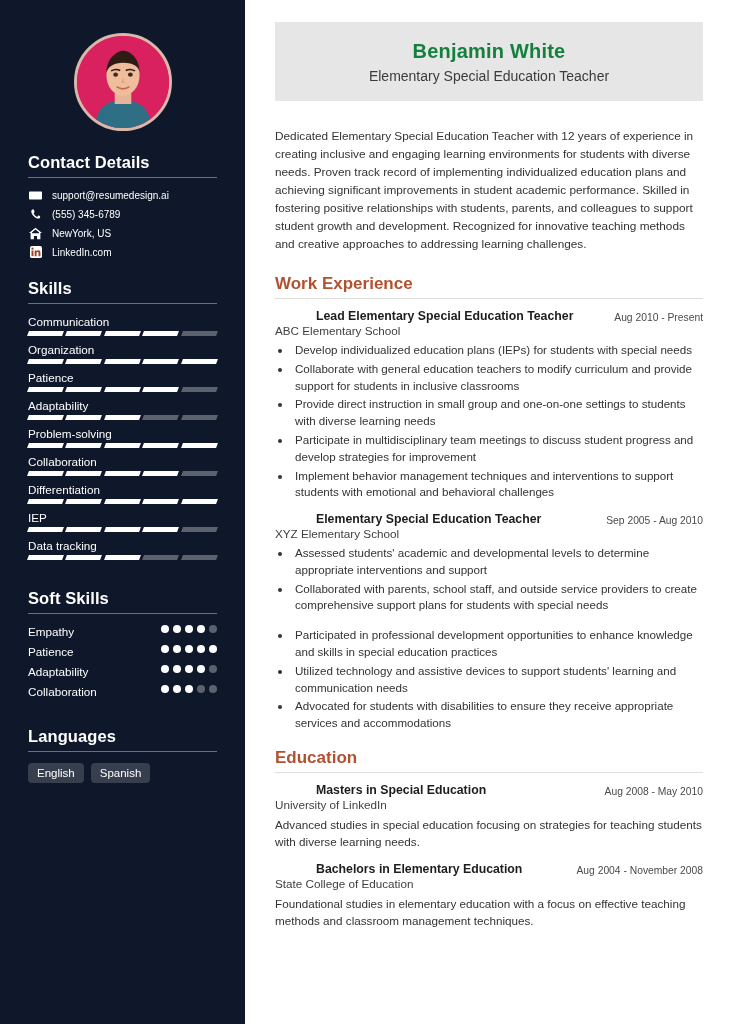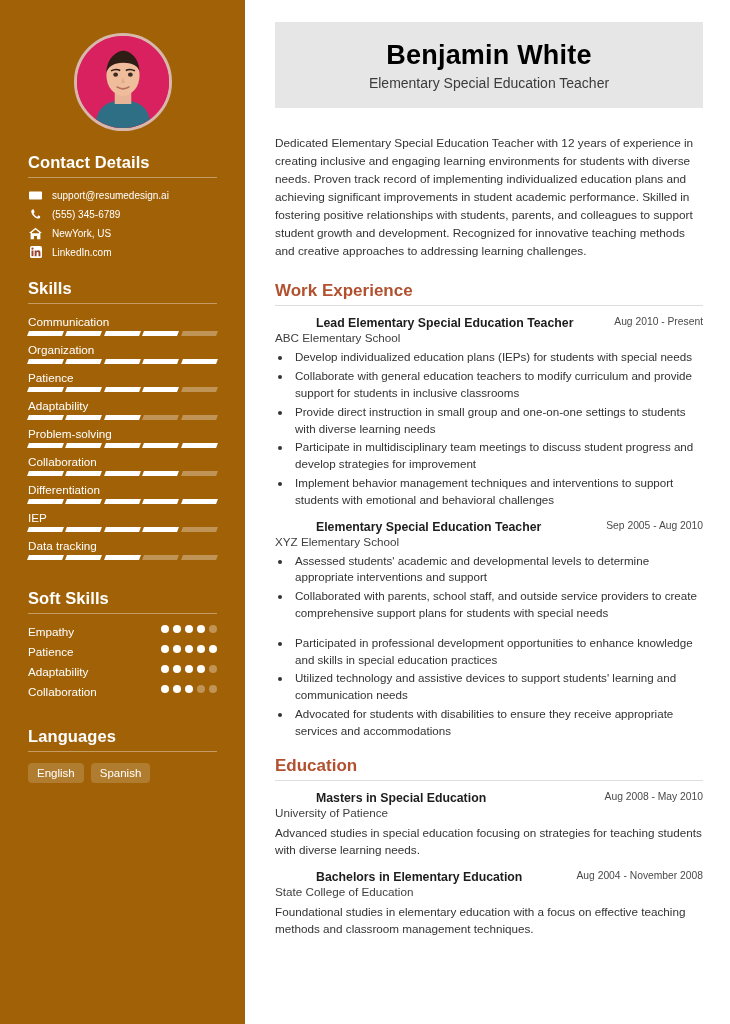--- a/index.html
+++ b/index.html
@@ -14,21 +14,21 @@
     width:730px; height:1024px;
     background:#ffffff;
     display:flex;
     overflow:hidden;
   }
 
   
   .sidebar {
     width:245px;
     flex:0 0 245px;
-    background:#a16207;
+    background:#0f172a;
     padding:0 0 10px 0;
     position:relative;
   }
   .photo-wrap {
     display:flex; justify-content:center;
     padding-top:33px; padding-bottom:22px;
   }
   .photo {
     width:98px; height:98px;
     border-radius:50%;
@@ -114,22 +114,22 @@
     padding:22px 27px 0 30px;
     background:#ffffff;
   }
   .namecard {
     background:#e6e6e6;
     text-align:center;
     padding:19px 10px 17px;
     margin-bottom:26px;
   }
   .fullname {
-    color:#000000;
-    font-size:27px;
+    color:#15803d;
+    font-size:20px;
     font-weight:bold;
     line-height:1.08;
     letter-spacing:0.2px;
   }
   .jobtitle {
     color:#3b3b3b;
     font-size:14px;
     margin-top:5px;
   }
   .summary {
@@ -144,21 +144,21 @@
     font-weight:bold;
     margin-bottom:4px;
   }
   .sec-rule {
     height:1px;
     background:#dedede;
     margin-bottom:10px;
   }
   .entry { margin-bottom:11px; }
   .entry-top {
-    display:flex; align-items:flex-start;
+    display:flex; align-items:flex-end;
     justify-content:space-between;
     gap:12px;
     padding-left:41px;
   }
   .entry-title {
     color:#1d1d1d;
     font-size:12.3px;
     font-weight:bold;
   }
   .entry-date {
@@ -473,21 +473,21 @@
 
     <section class="sec-block">
       <div class="sec-h">Education</div>
       <div class="sec-rule"></div>
       <div id="edu-list">
           <div class="entry">
             <div class="entry-top">
               <span class="entry-title">Masters in Special Education</span>
               <span class="entry-date">Aug 2008 - May 2010</span>
             </div>
-            <div class="entry-sub">University of Patience</div>
+            <div class="entry-sub">University of LinkedIn</div>
             <div class="edu-desc">Advanced studies in special education focusing on strategies for teaching students with diverse learning needs.</div>
           </div>
           <div class="entry">
             <div class="entry-top">
               <span class="entry-title">Bachelors in Elementary Education</span>
               <span class="entry-date">Aug 2004 - November 2008</span>
             </div>
             <div class="entry-sub">State College of Education</div>
             <div class="edu-desc">Foundational studies in elementary education with a focus on effective teaching methods and classroom management techniques.</div>
           </div>

